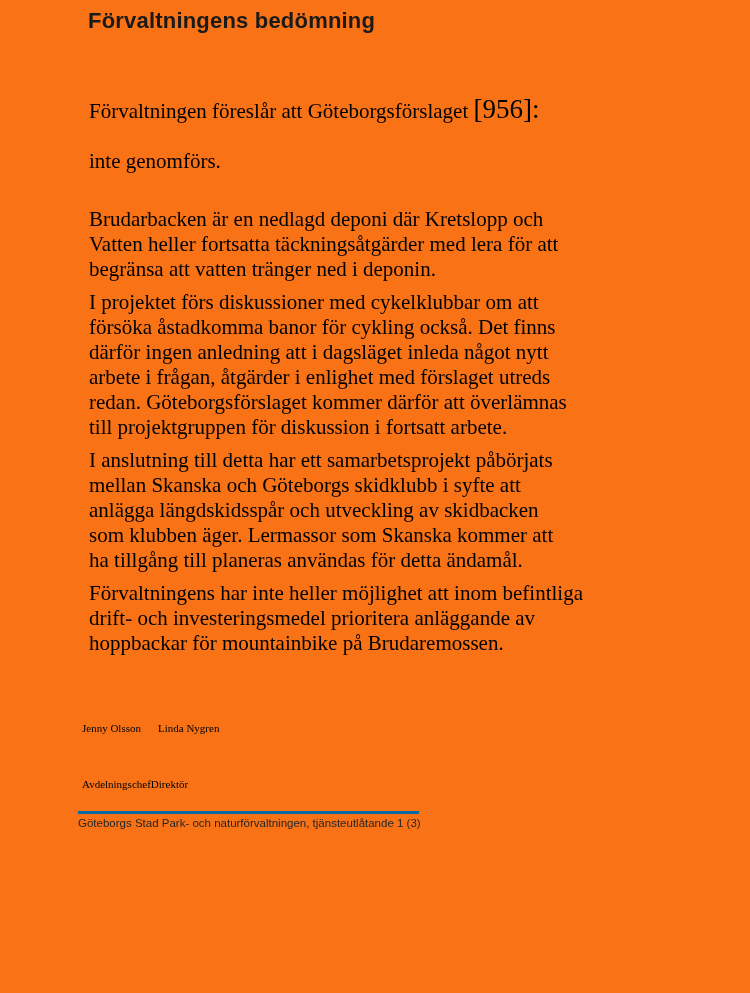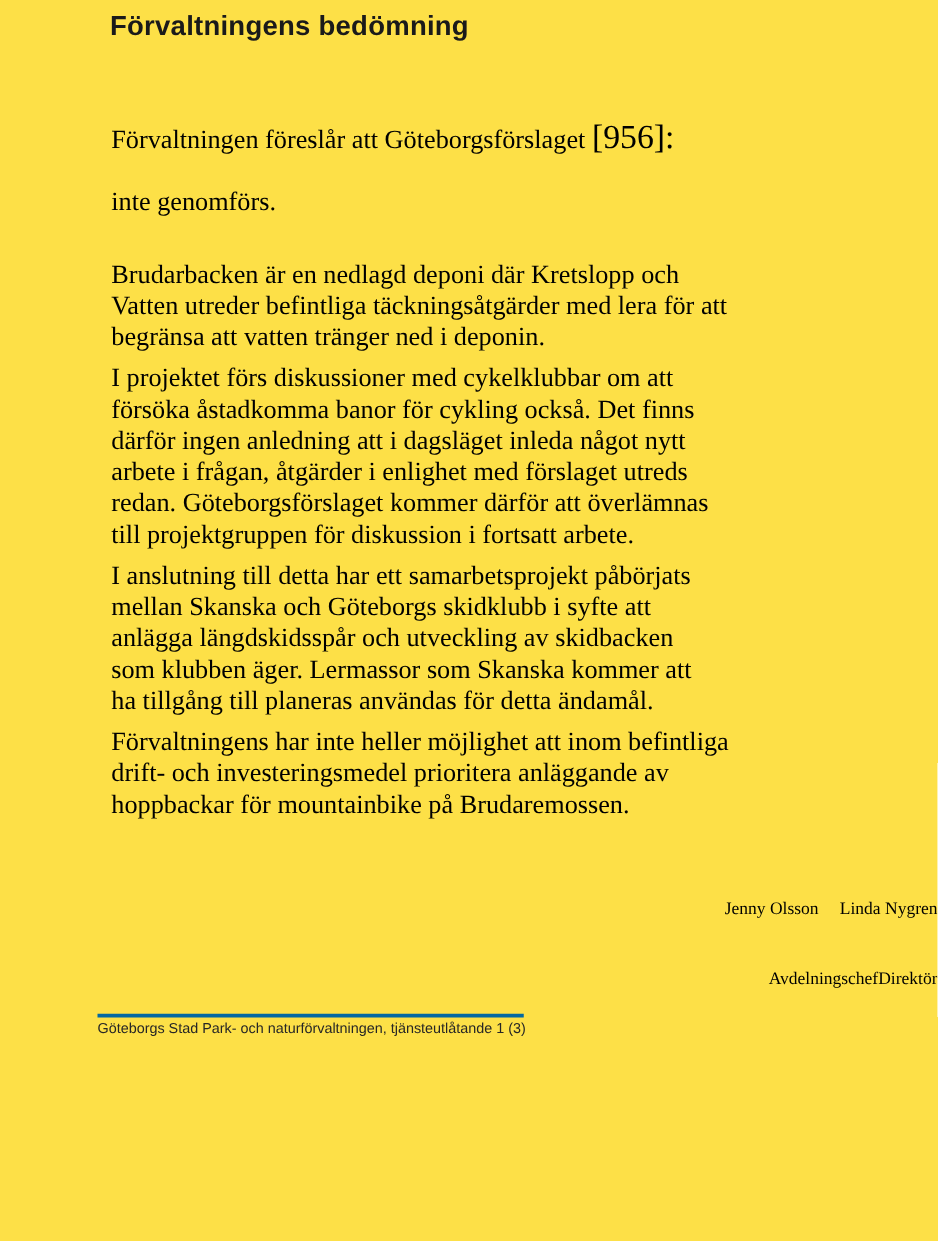--- a/index.html
+++ b/index.html
@@ -4,21 +4,21 @@
 <style>
   html, body {
     margin: 0;
     padding: 0;
     background: #ffffff;
   }
   .page {
     position: relative;
     width: 750px;
     height: 993px;
-    background: #fde047;
+    background: #f97316;
     color: #000000;
     overflow: hidden;
     font-family: "Liberation Serif", serif;
   }
   .doc-heading {
     margin: 0 0 0 88px;
     padding-top: 7px;
     font-family: "Liberation Sans", sans-serif;
     font-weight: bold;
     font-size: 22px;
@@ -42,24 +42,23 @@
     display: block;
     white-space: normal;
   }
   .gbg-number {
     font-size: 27px;
     line-height: 25px;
   }
   .signatures {
     margin-left: 82px;
     margin-top: 63px;
-    font-size: 14px;
+    font-size: 11px;
     line-height: 18px;
     color: #000000;
-    text-align: right;
   }
   .sig-name-left { margin-right: 17px; }
   .sig-titles { margin-top: 38px; }
   .sig-title-left { }
   .page-footer {
     position: absolute;
     left: 78px;
     top: 811px;
     width: 341px;
     border-top: 3px solid #0369a1;
@@ -79,21 +78,21 @@
   <h1 class="doc-heading">Förvaltningens bedömning</h1>
 
   <div class="doc-body">
 
     <p class="para">
       <span class="line"><span>Förvaltningen föreslår att Göteborgsförslaget </span><span class="gbg-number">[956]:</span></span>
       <span class="line">inte genomförs.</span>
     </p>
 
     <p class="para">Brudarbacken är en nedlagd deponi där Kretslopp och
-Vatten utreder befintliga täckningsåtgärder med lera för att
+Vatten heller fortsatta täckningsåtgärder med lera för att
 begränsa att vatten tränger ned i deponin.</p>
 
     <p class="para">I projektet förs diskussioner med cykelklubbar om att
 försöka åstadkomma banor för cykling också. Det finns
 därför ingen anledning att i dagsläget inleda något nytt
 arbete i frågan, åtgärder i enlighet med förslaget utreds
 redan. Göteborgsförslaget kommer därför att överlämnas
 till projektgruppen för diskussion i fortsatt arbete.</p>
 
     <p class="para">I anslutning till detta har ett samarbetsprojekt påbörjats

